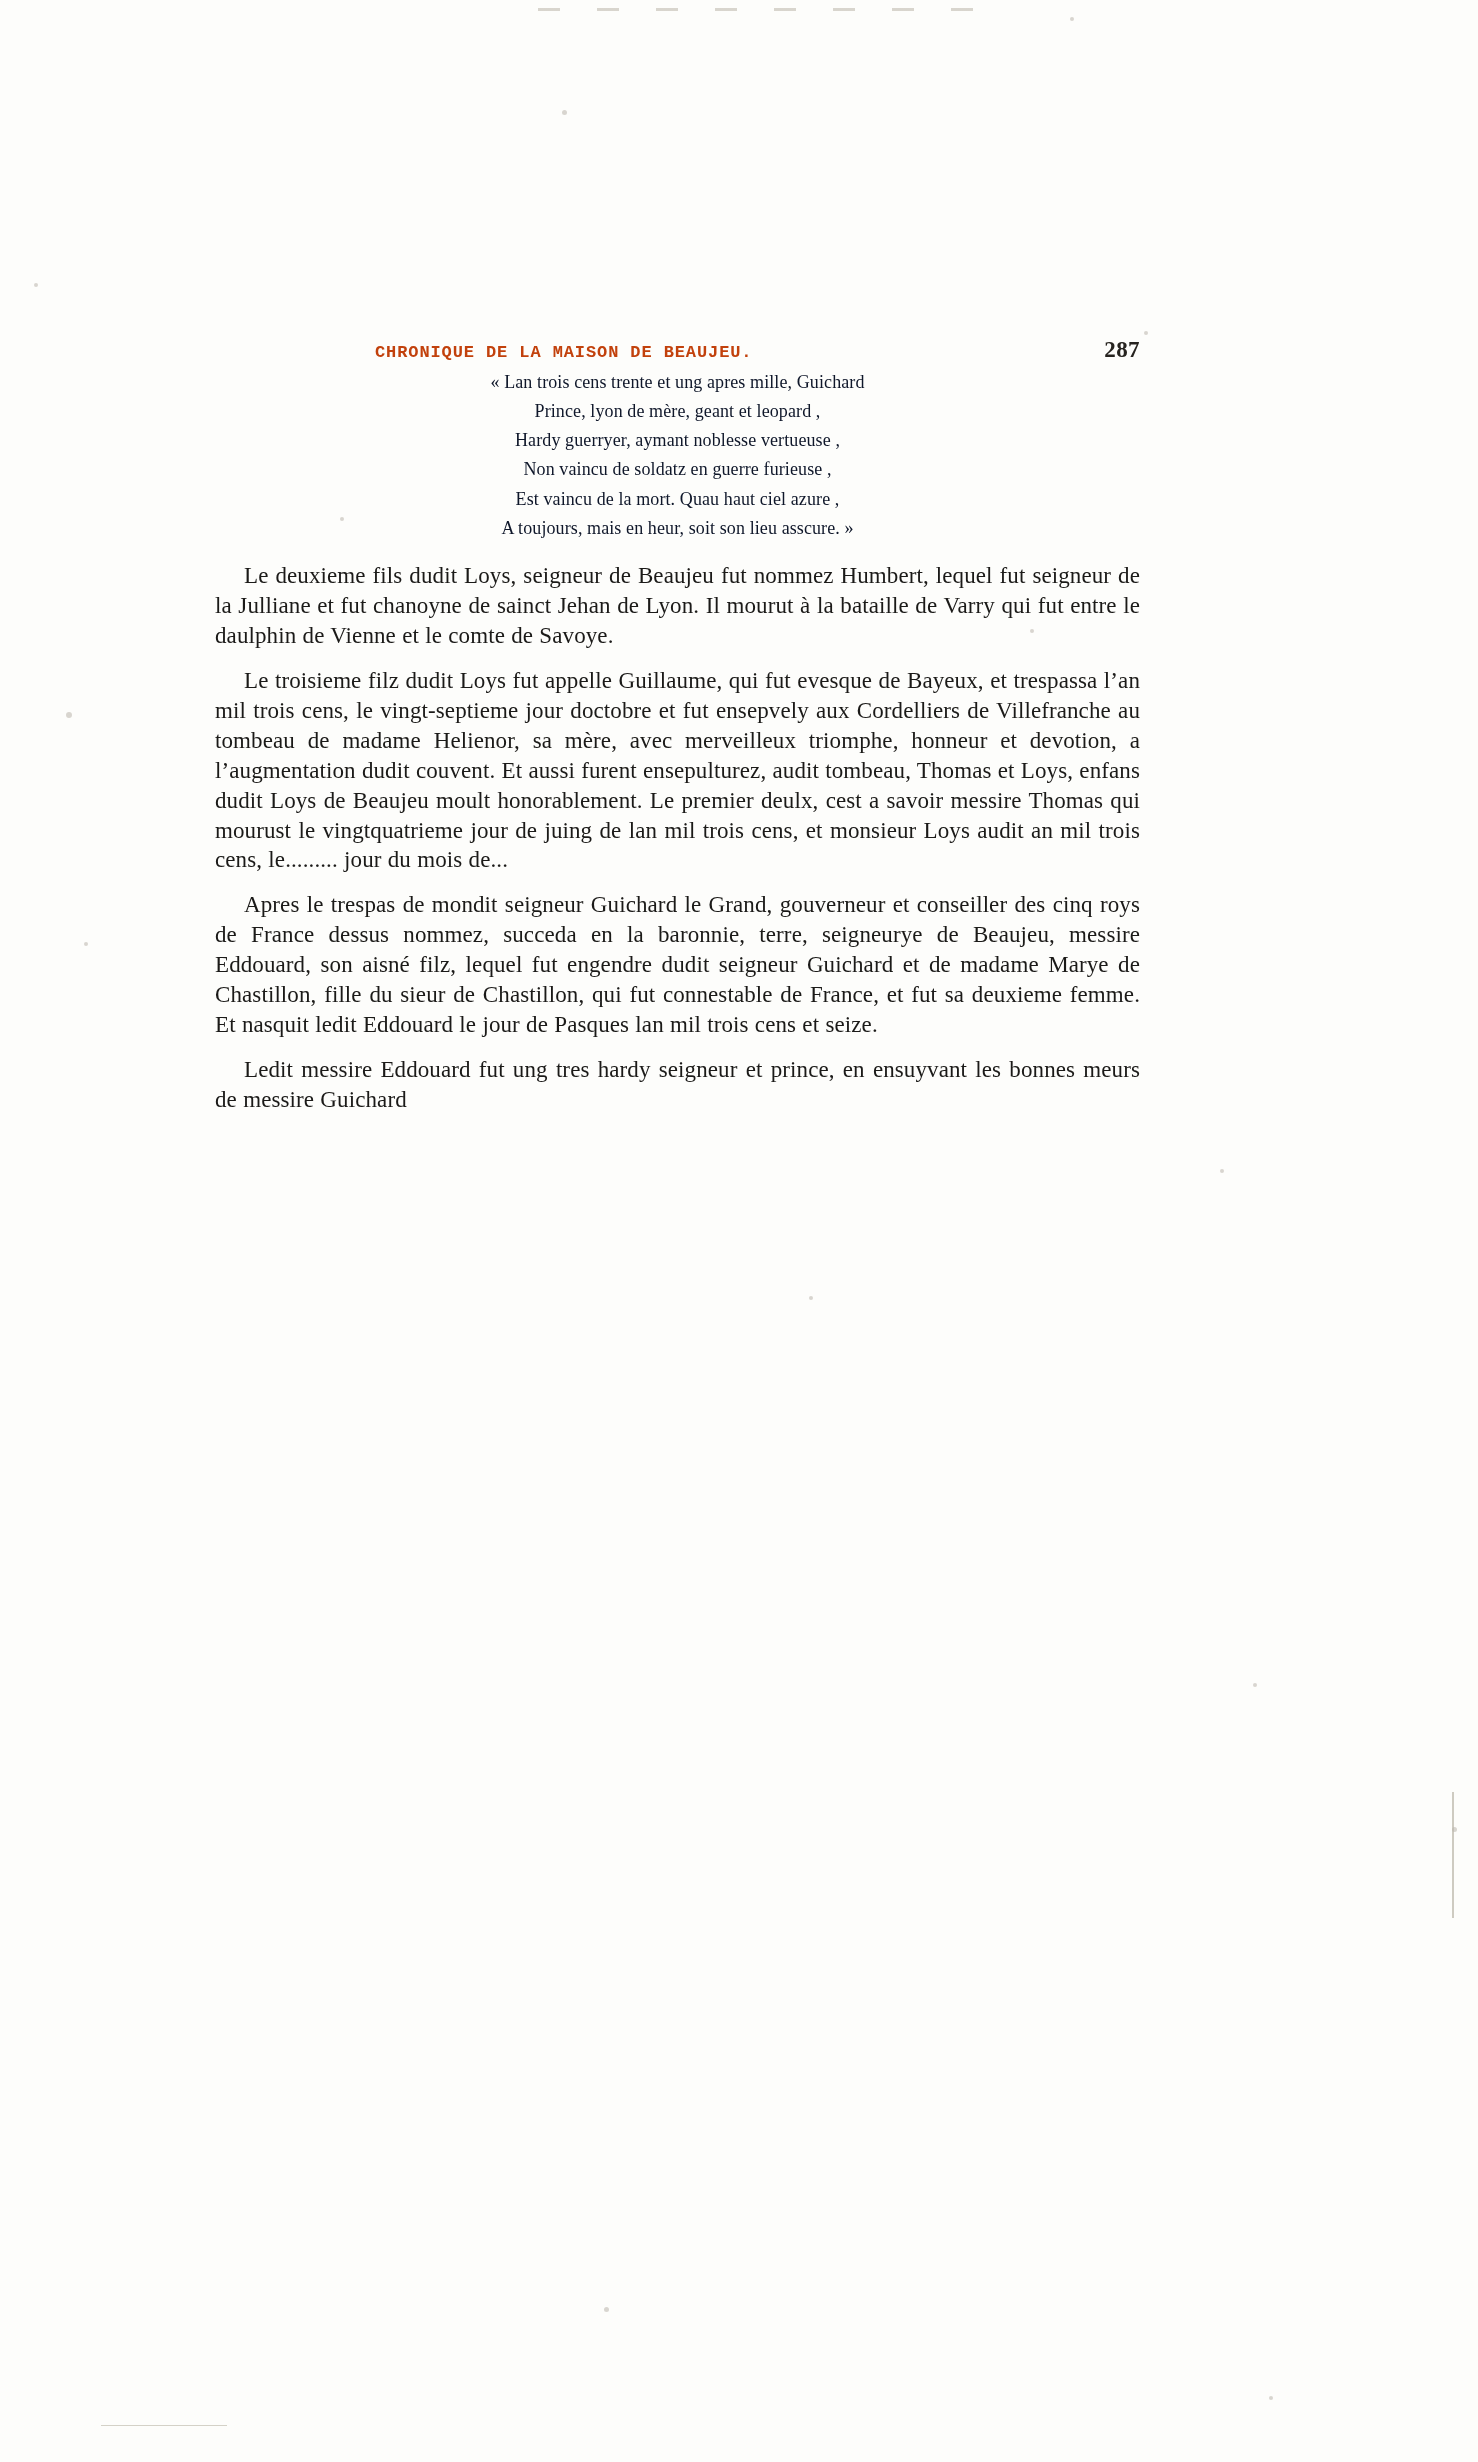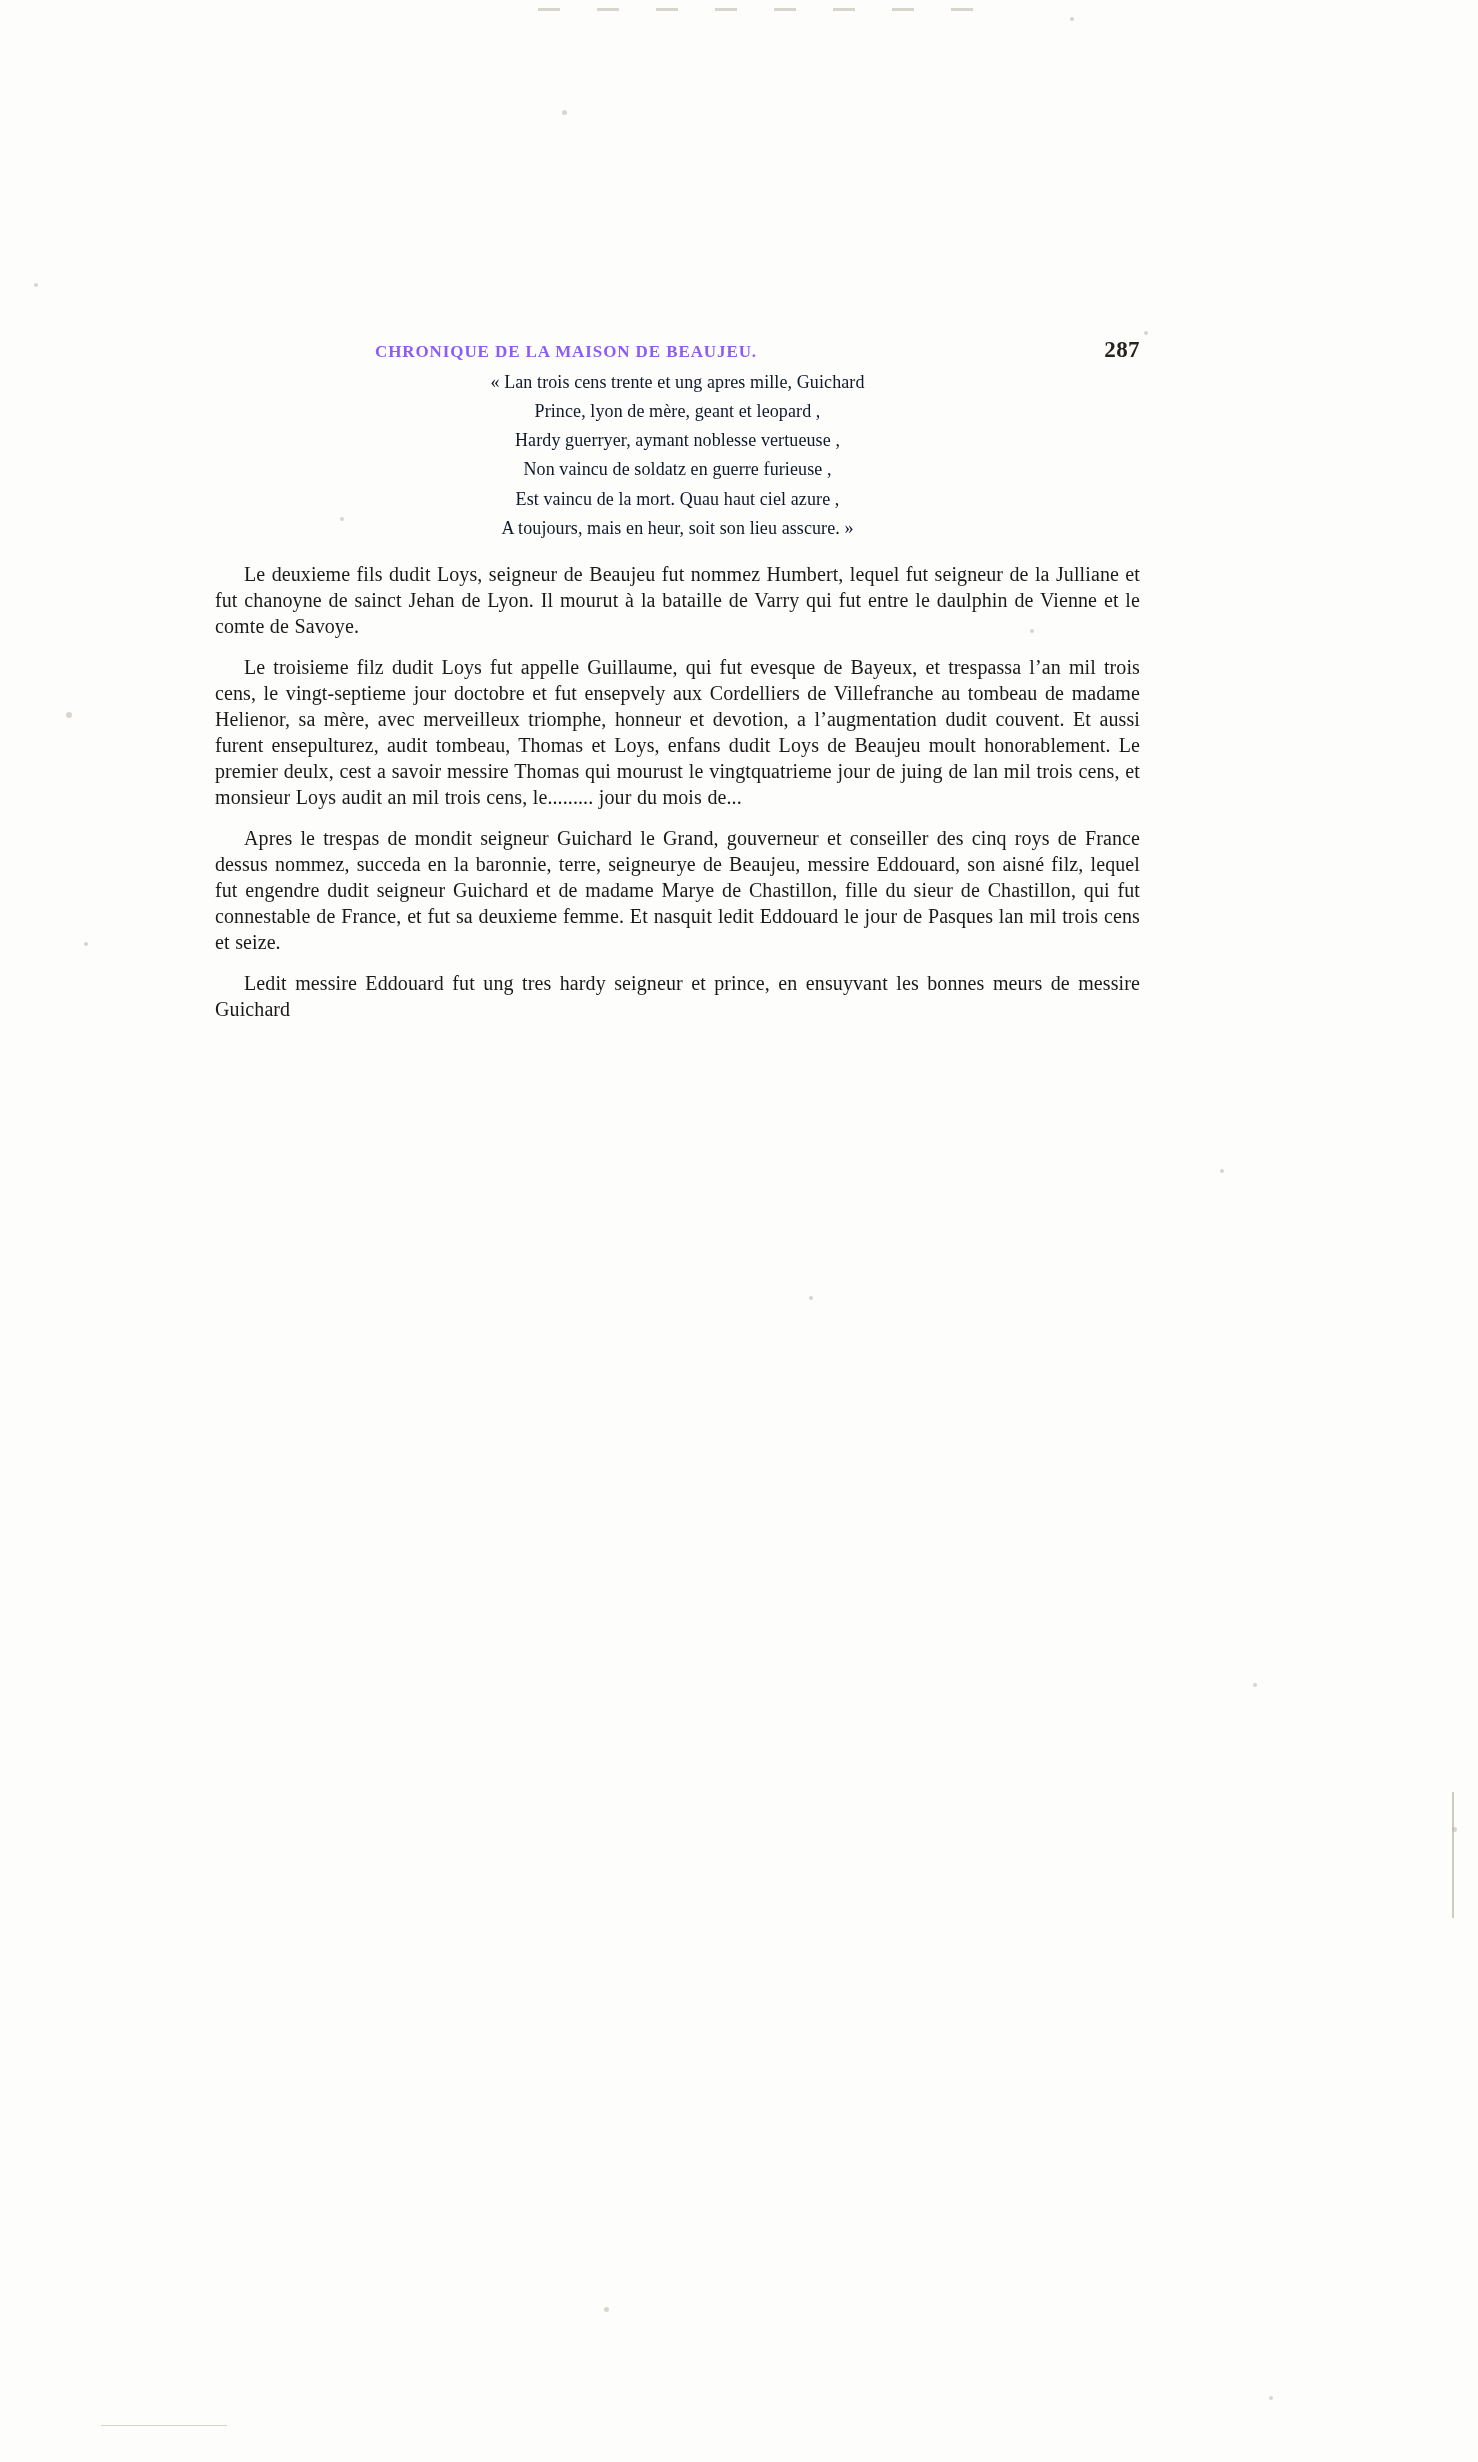--- a/index.html
+++ b/index.html
@@ -34,25 +34,25 @@
     width: 925px;
   }
   .runhead {
     display: flex;
     align-items: baseline;
     justify-content: space-between;
     margin: 0 0 5px 0;
     padding-left: 160px;
   }
   .runhead .title {
-    font-family: Liberation Serif, serif;
+    font-family: Liberation Mono, monospace;
     font-size: 17px;
     letter-spacing: 0.9px;
     font-weight: 700;
-    color: #8b5cf6;
+    color: #c2410c;
     text-transform: uppercase;
   }
   .runhead .folio {
     font-size: 23px;
     font-weight: 700;
     color: #26231f;
     letter-spacing: 0.4px;
     text-align: center;
   }
   .lead-line {
@@ -66,21 +66,21 @@
     text-align: center;
     font-size: 18px;
     line-height: 1.62;
     color: #0f172a;
     letter-spacing: 0.1px;
   }
   .verse div {
     white-space: nowrap;
   }
   p.para {
-    font-size: 20px;
+    font-size: 23px;
     line-height: 1.30;
     margin: 0 0 15px 0;
     text-align: justify;
     text-justify: inter-word;
     letter-spacing: 0.1px;
     word-spacing: 0.4px;
   }
   p.para:first-line {
     
   }

